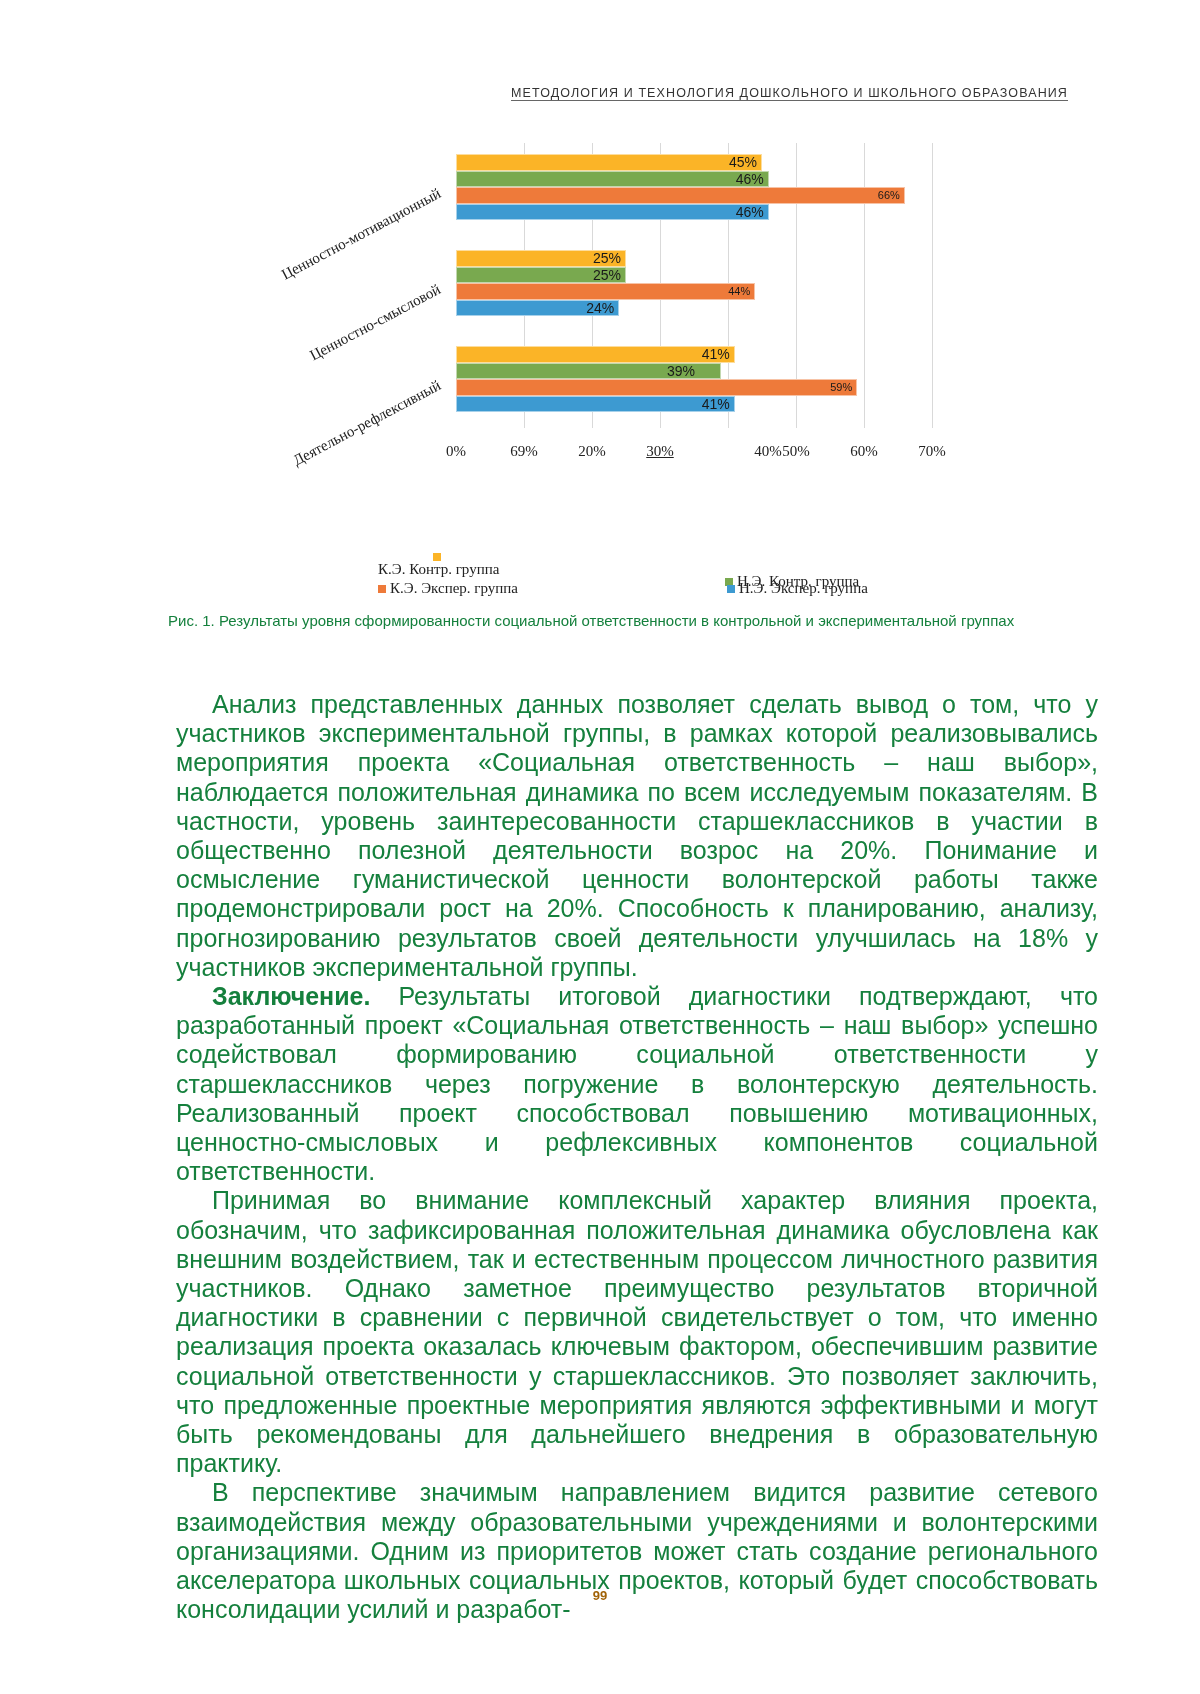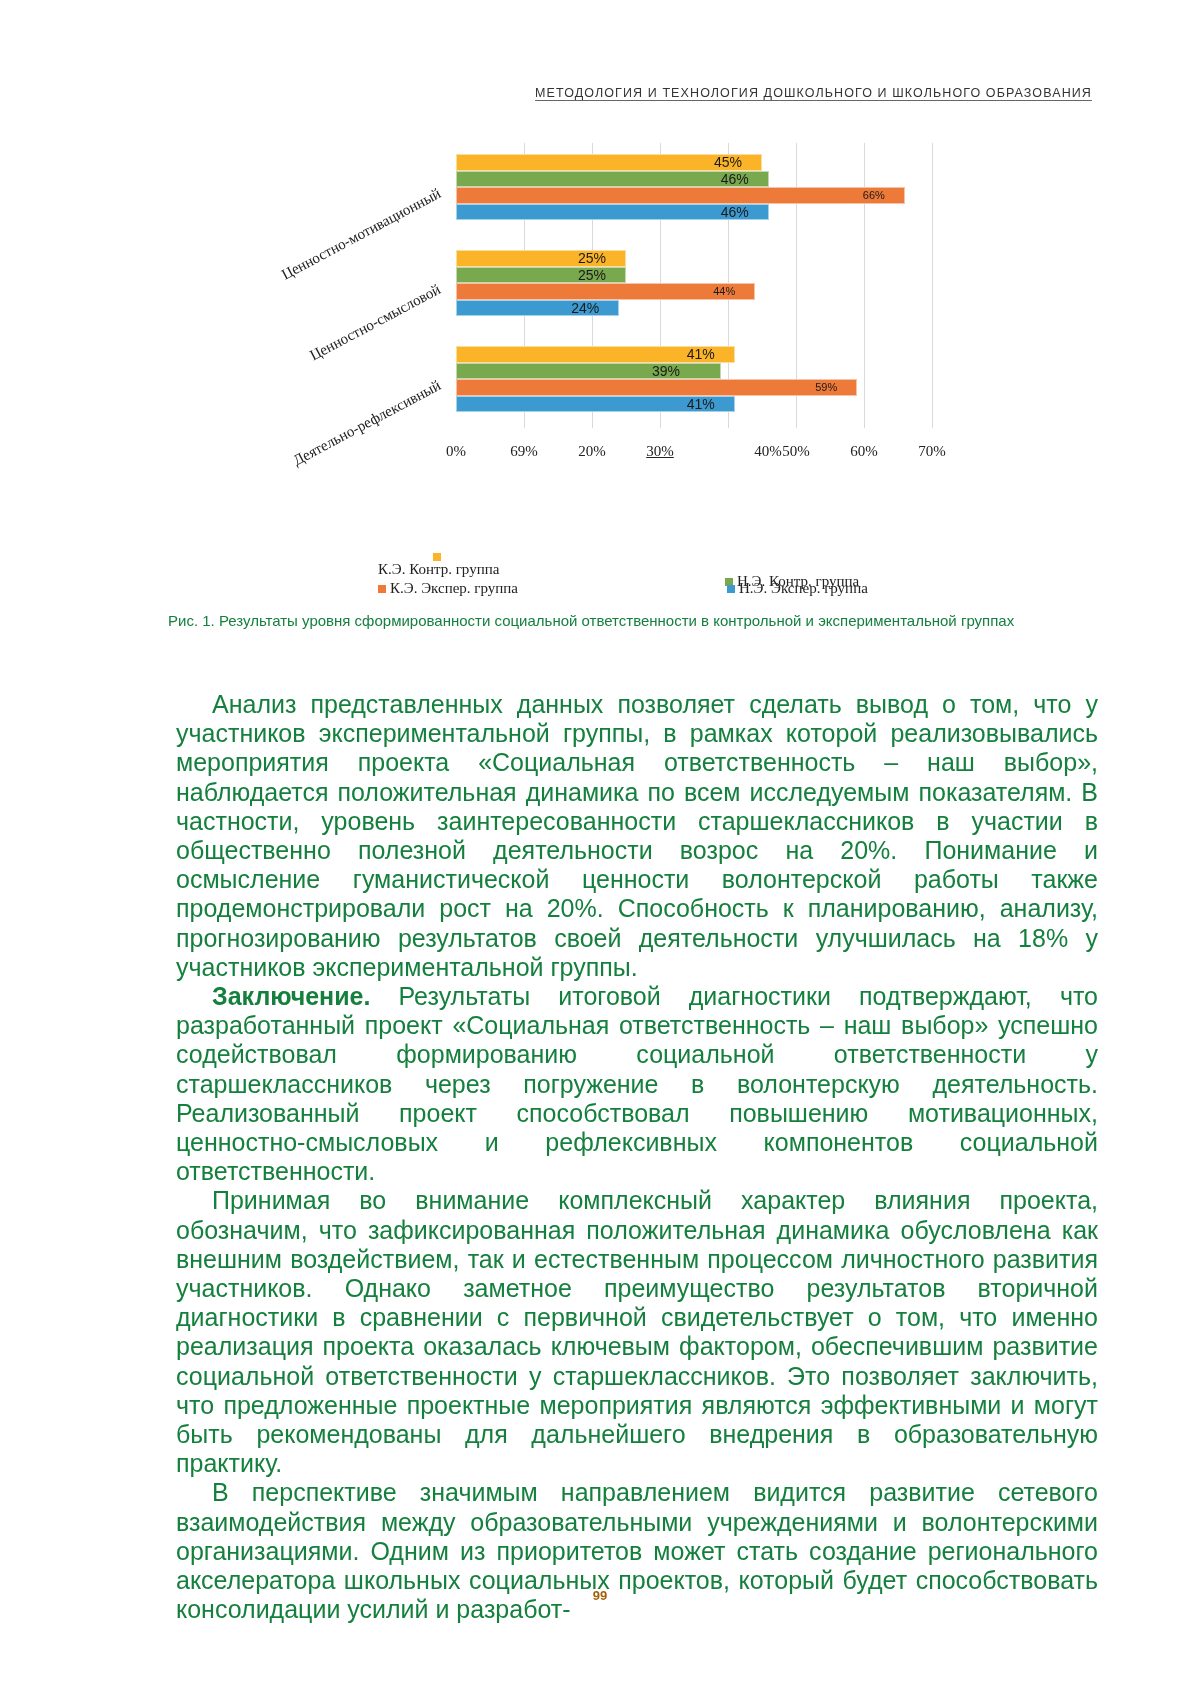--- a/index.html
+++ b/index.html
@@ -1,21 +1,21 @@
 <!DOCTYPE html>
 <html><head>
 <meta charset="utf-8">
 <style>
   html, body { margin:0; padding:0; background:#ffffff; }
   body { width:1200px; height:1694px; position:relative; overflow:hidden; font-family:"Liberation Sans", sans-serif; color:#1e1e1e; }
-  .running-head { position:absolute; left:470px; top:86px; width:622px; text-align:right; font-size:12.5px; letter-spacing:1.1px; color:#333; text-decoration:underline; text-underline-offset:3px; text-decoration-color:#666; }
+  .running-head { position:absolute; left:446px; top:86px; width:622px; text-align:right; font-size:12.5px; letter-spacing:1.1px; color:#333; text-decoration:underline; text-underline-offset:3px; text-decoration-color:#666; }
   .chart { position:absolute; left:0; top:0; width:1200px; height:600px; }
   .grid-line { position:absolute; top:143px; height:285px; width:1px; background:#d9d9d9; }
   .bar { position:absolute; height:16.5px; box-sizing:border-box; border:1px solid rgba(255,255,255,0.55); }
-  .bar-label { position:absolute; font-family:"Liberation Sans", sans-serif; color:#1a1a1a; line-height:16px; white-space:nowrap; transform:translateX(-100%); padding-right:20px; }
+  .bar-label { position:absolute; font-family:"Liberation Sans", sans-serif; color:#1a1a1a; line-height:16px; white-space:nowrap; transform:translateX(-100%); padding-right:5px; }
   .bar-label.small { font-size:11px; }
   .bar-label.big { font-size:14px; }
   .tick { position:absolute; top:443px; font-family:"Liberation Serif", serif; font-size:15px; color:#222; transform:translateX(-50%); }
   .cat { position:absolute; font-family:"Liberation Serif", serif; font-size:15px; color:#222; transform-origin:right center; transform:rotate(-28deg); white-space:nowrap; text-align:right; }
   .legend-item { position:absolute; font-family:"Liberation Serif", serif; font-size:15px; color:#222; display:flex; align-items:center; white-space:nowrap; }
   .swatch { width:8px; height:8px; margin-right:4px; display:inline-block; }
   .caption { position:absolute; left:168px; top:606px; width:922px; font-size:15px; line-height:30px; color:#15803d; text-align:justify; }
   .body-text { position:absolute; left:176px; top:690px; width:922px; font-size:25px; line-height:29.2px; color:#15803d; text-align:justify; }
   .body-text p { margin:0; text-indent:36px; }
   .body-text .lead { font-weight:bold; }

